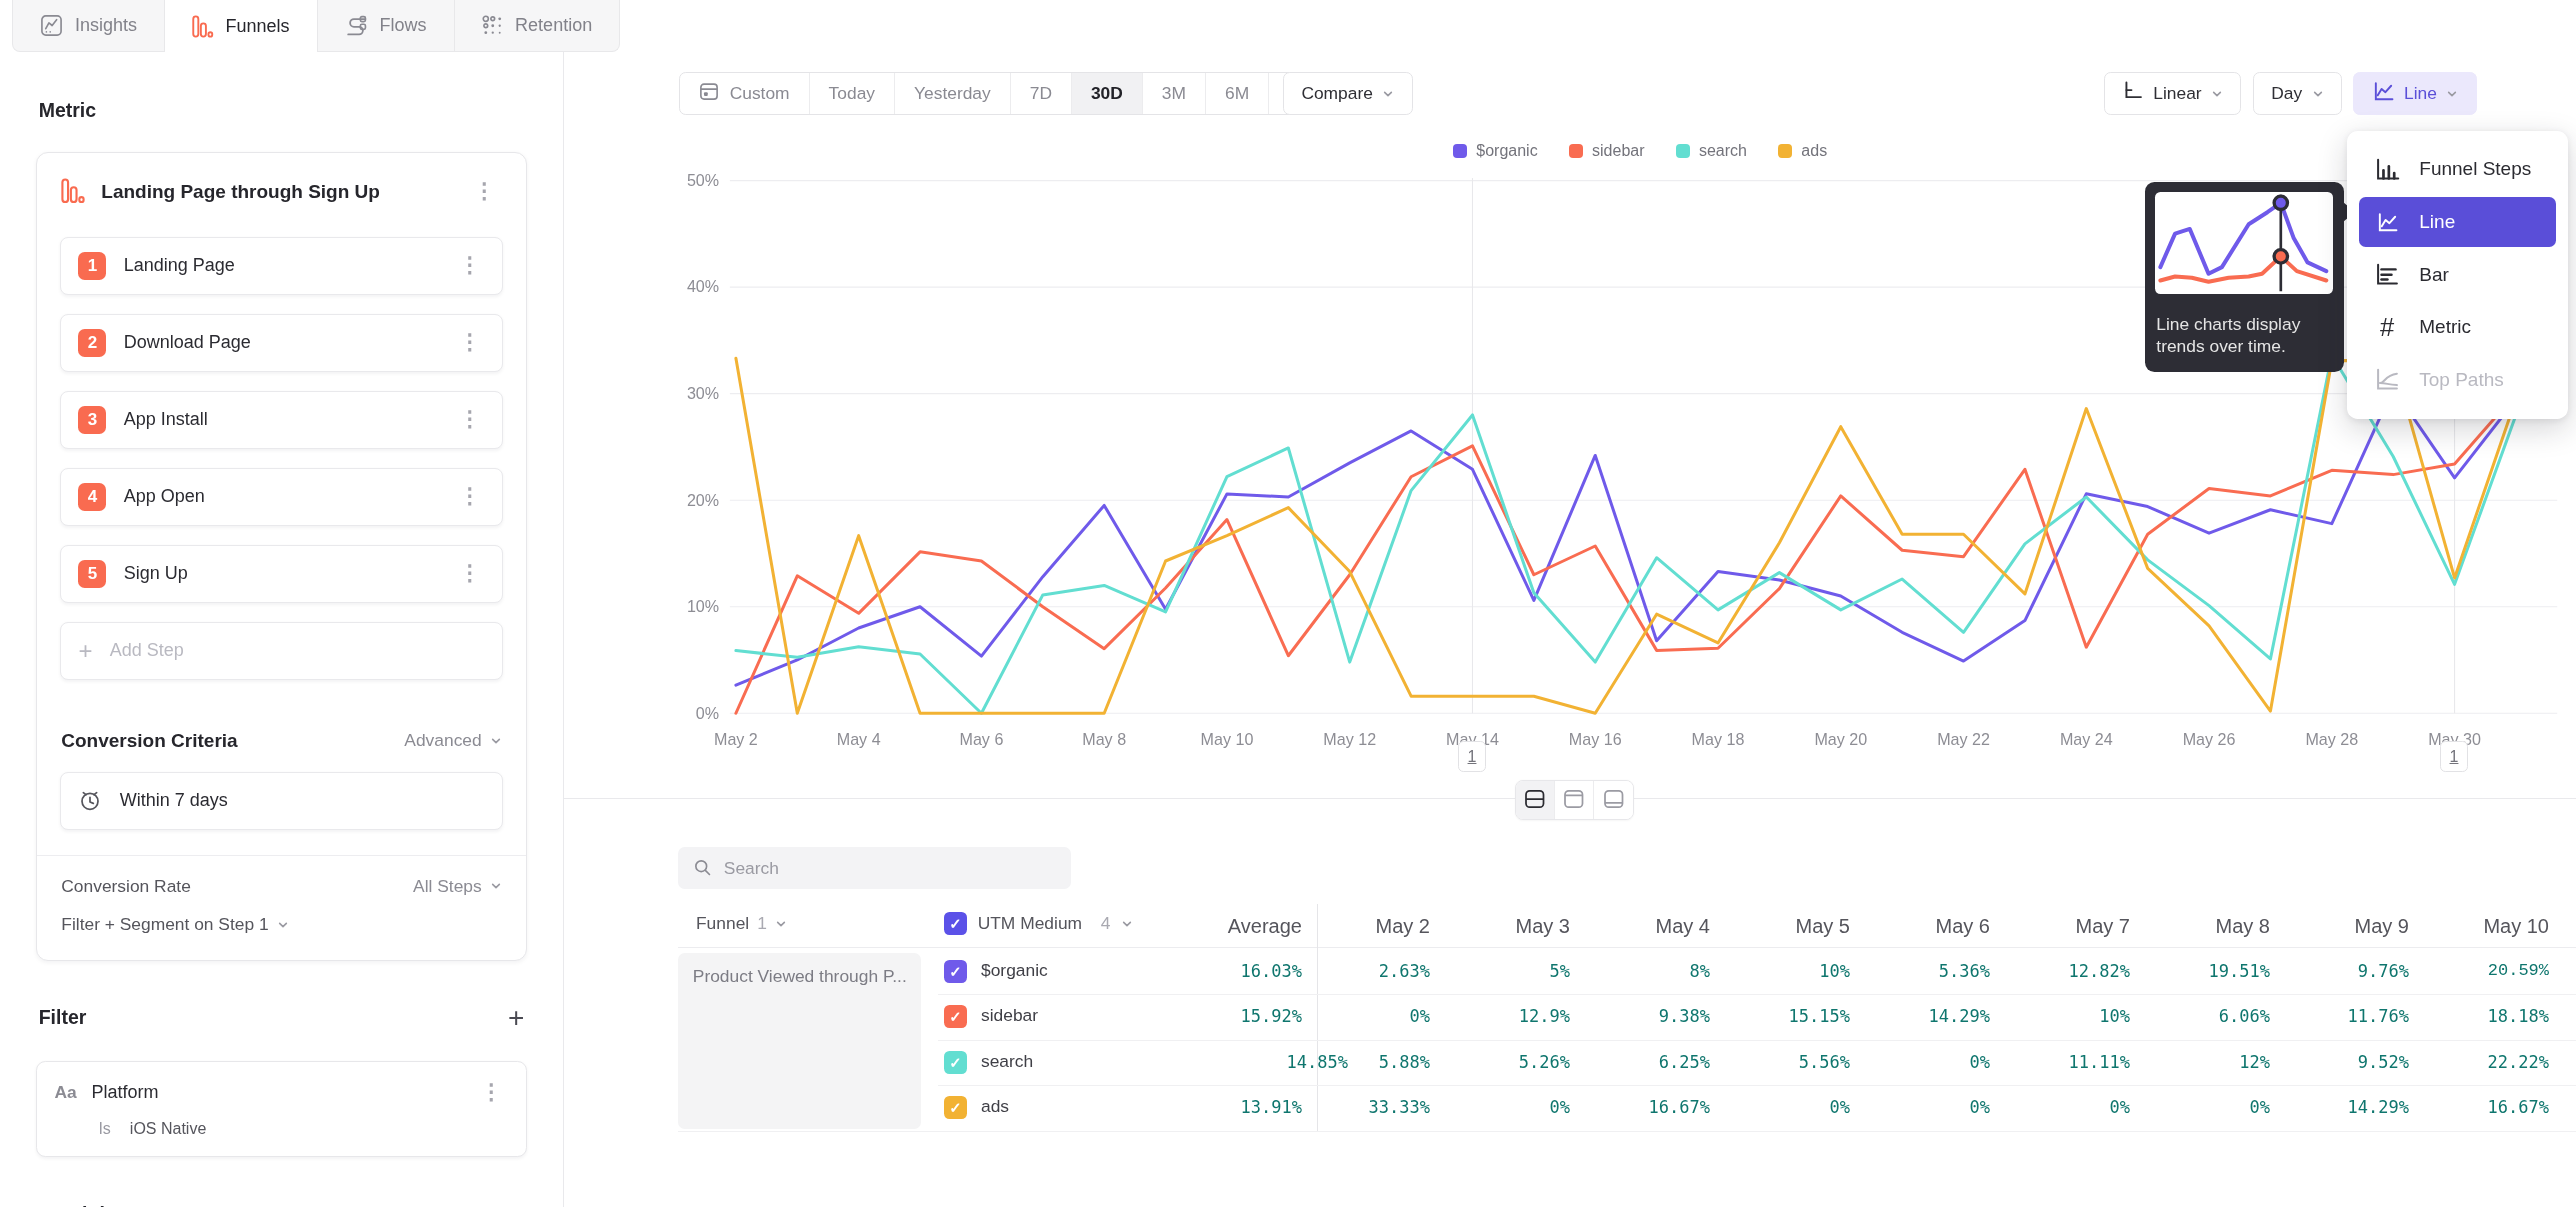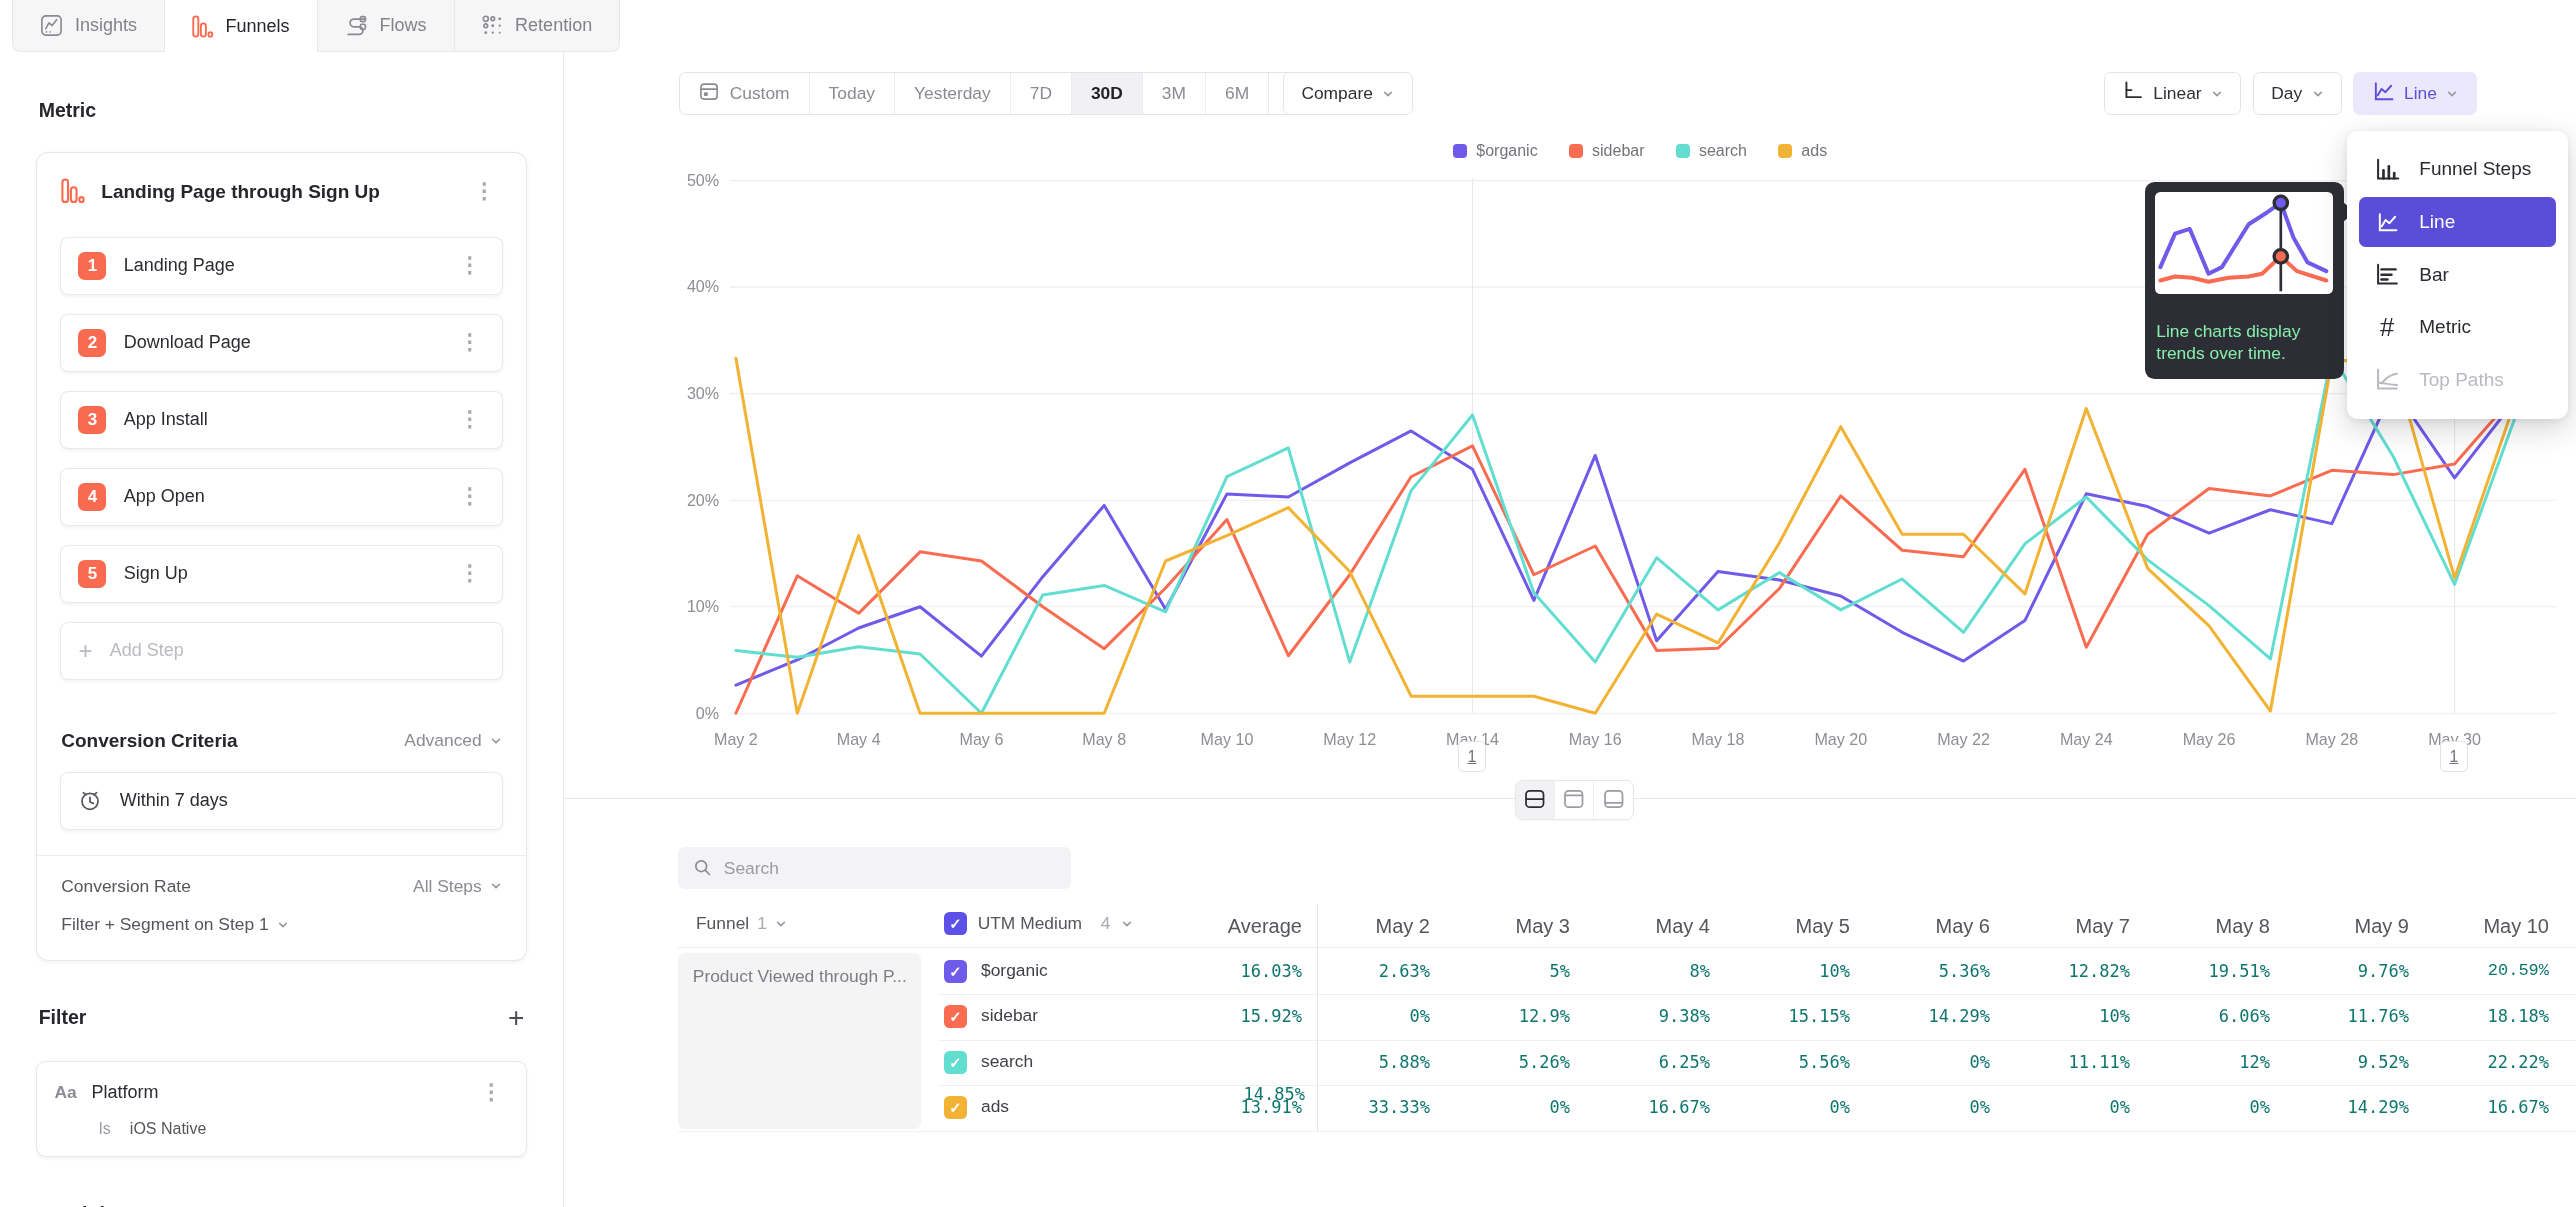--- a/index.html
+++ b/index.html
@@ -130,21 +130,21 @@
   .menu-item:last-child { margin-bottom:0; }
   .menu-item.selected { background:#5a4ed8; color:#fff; }
   .menu-item.disabled { color:#b9b9c1; cursor:default; }
   .menu-ic { display:flex; align-items:center; width:29.5px; justify-content:center; }
   .hash-glyph { font-size:25.5px; font-weight:500; line-height:1; }
 
   
   #chart-tooltip { position:absolute; left:2145px; top:182px; width:199px; background:#2d2d35;
                    border-radius:9.4px; padding:10px; z-index:5; }
   #tooltip-chart { background:#fff; border-radius:5.4px; display:block; }
-  #tooltip-caption { margin-top:26px; font-size:17.4px; font-weight:500; color:#86efac;
+  #tooltip-caption { margin-top:19px; font-size:17.4px; font-weight:500; color:#e5e5e5;
                      line-height:1.28; padding:0 1.3px 4px; }
   #tooltip-arrow { position:absolute; right:-11.4px; top:20px; width:0; height:0;
                    border-top:10px solid transparent; border-bottom:10px solid transparent;
                    border-left:12px solid #2d2d35; }
   .chev { display:inline-flex; }
 </style>
 </head>
 <body>
 
 <div id="app">
@@ -547,21 +547,21 @@
         <div class="val-cell mono" style="left: 2141px;">6.06%</div>
         <div class="val-cell mono" style="left: 2280px;">11.76%</div>
         <div class="val-cell mono" style="left: 2420px;">18.18%</div>
       </div>
       <div class="trow" style="top: 1040px;">
         <div class="sep"></div>
         <span class="checkbox" style="background: rgb(98, 222, 209);">
           <span>✓</span>
         </span>
         <span class="rname">search</span>
-        <div class="val-cell mono" style="left: 1176px; margin-top: 32px;">14.85%</div>
+        <div class="val-cell mono" style="left: 1219px;">14.85%</div>
         <div class="val-cell mono" style="left: 1301px;">5.88%</div>
         <div class="val-cell mono" style="left: 1441px;">5.26%</div>
         <div class="val-cell mono" style="left: 1581px;">6.25%</div>
         <div class="val-cell mono" style="left: 1721px;">5.56%</div>
         <div class="val-cell mono" style="left: 1861px;">0%</div>
         <div class="val-cell mono" style="left: 2001px;">11.11%</div>
         <div class="val-cell mono" style="left: 2141px;">12%</div>
         <div class="val-cell mono" style="left: 2280px;">9.52%</div>
         <div class="val-cell mono" style="left: 2420px;">22.22%</div>
       </div>

